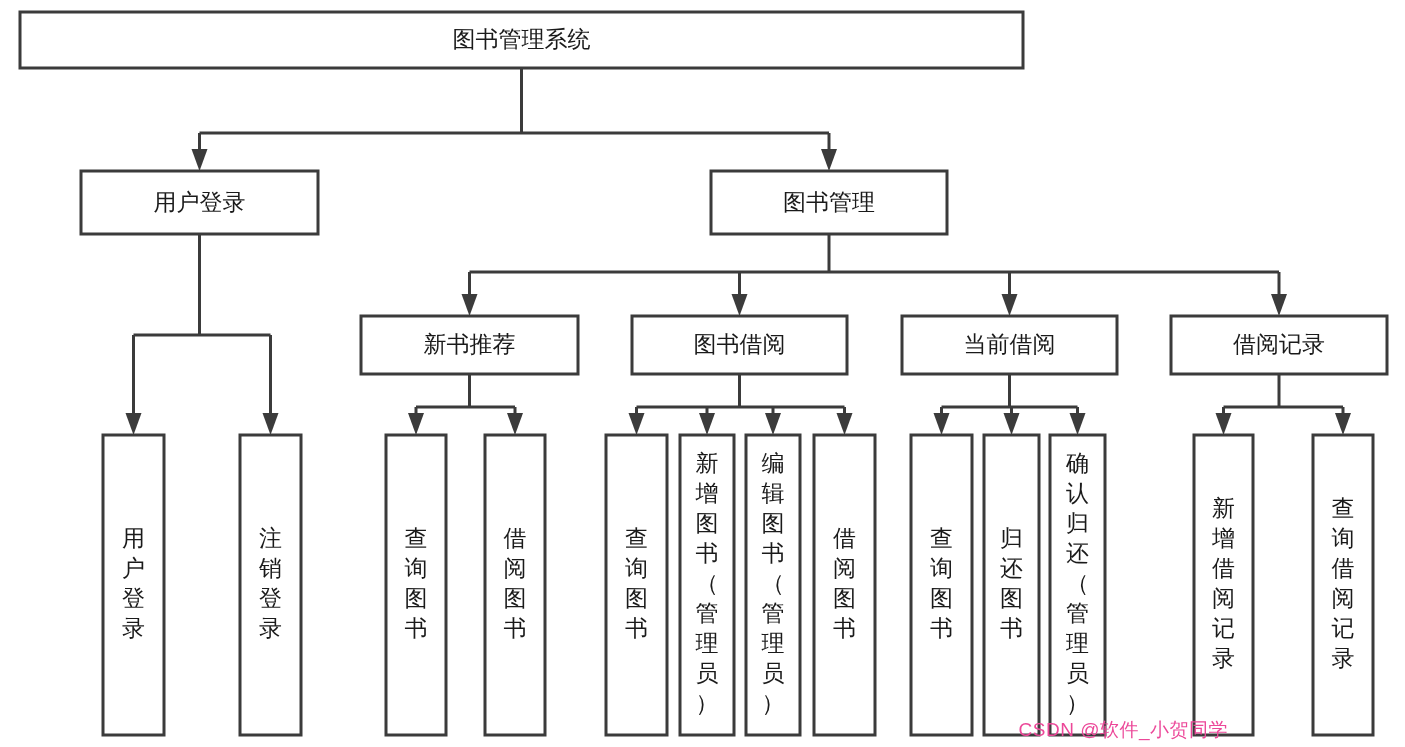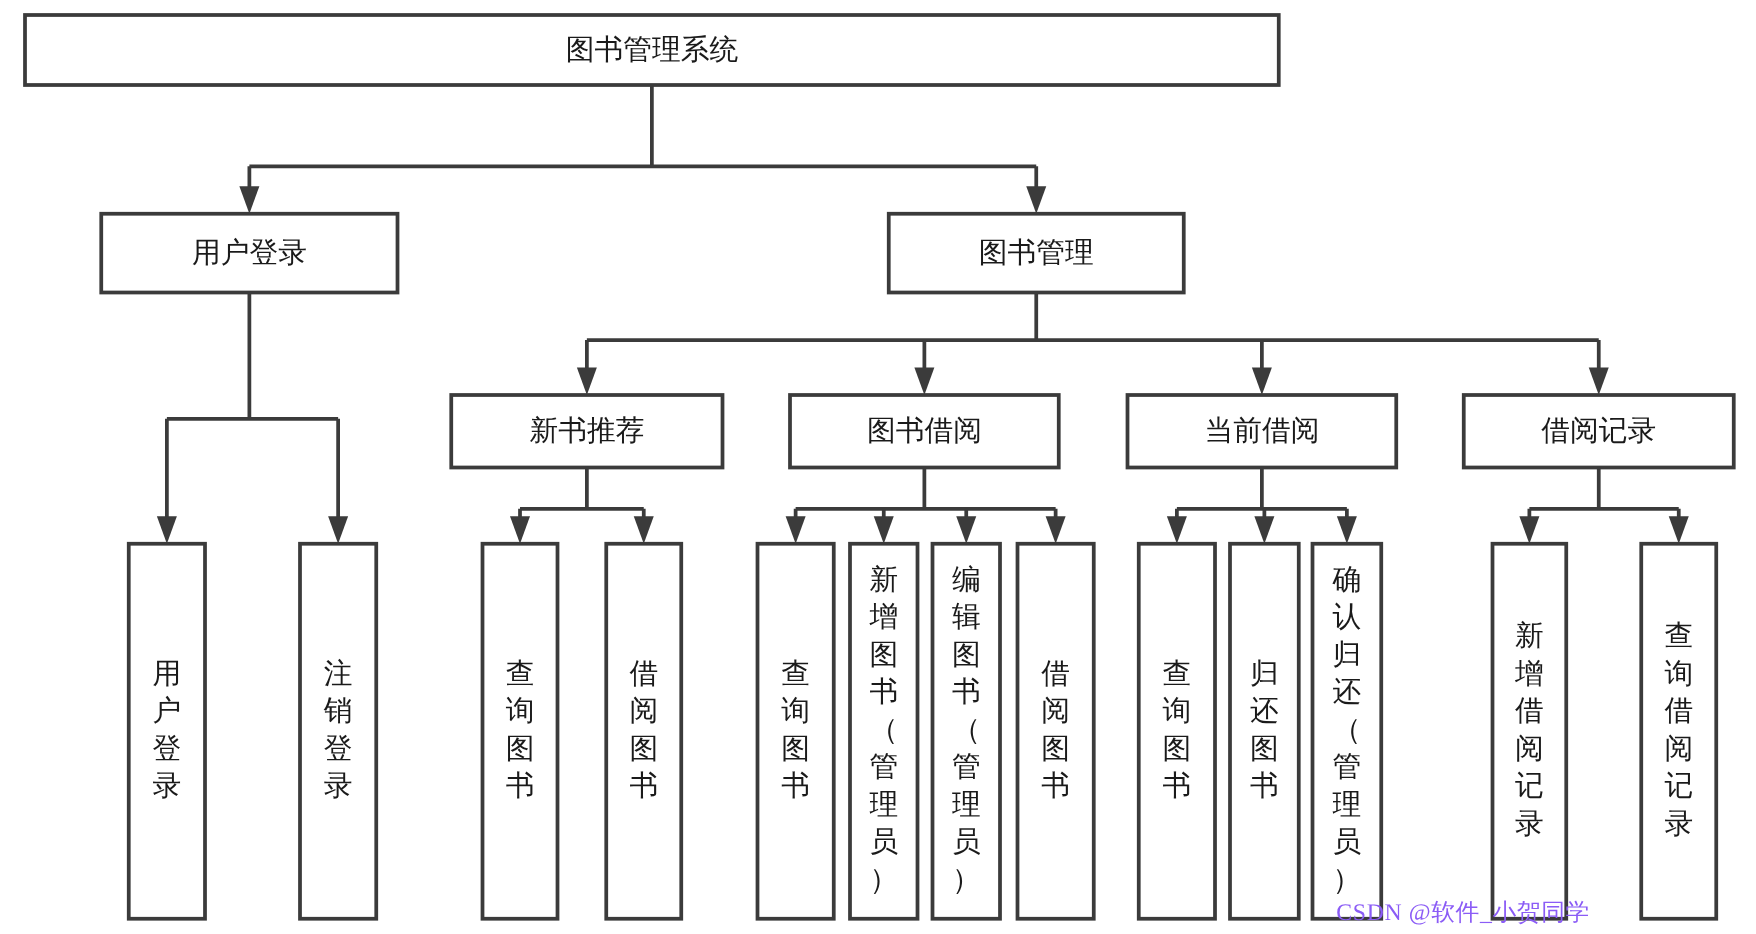--- a/index.html
+++ b/index.html
@@ -13,21 +13,20 @@
     height: 747px;
     font-family: "Liberation Sans", "DejaVu Sans", sans-serif;
     overflow: hidden;
     position: relative;
   }
   #diagram-root {
     position: relative;
     width: 1236px;
     height: 747px;
     background: #ffffff;
-    padding-left: 44px;
   }
   svg.flow {
     position: absolute;
     left: 0;
     top: 0;
     width: 1405px;
     height: 747px;
     display: block;
   }
   .node-box {
@@ -58,23 +57,23 @@
     font-size: 23px;
     fill: #1a1a1a;
     text-anchor: middle;
     dominant-baseline: middle;
     white-space: pre;
   }
   .watermark {
     position: absolute;
     right: 8px;
     bottom: 4px;
-    font-family: Liberation Serif, serif;
+    font-family: Liberation Sans, sans-serif;
     font-size: 19px;
-    color: #8b5cf6;
+    color: #ec4899;
     letter-spacing: 0.5px;
     user-select: none;
     white-space: pre;
   }
 </style>
 </head>
 <body>
 
 <div id="diagram-root">
   <svg class="flow" viewBox="0 0 1405 747" xmlns="http://www.w3.org/2000/svg">

